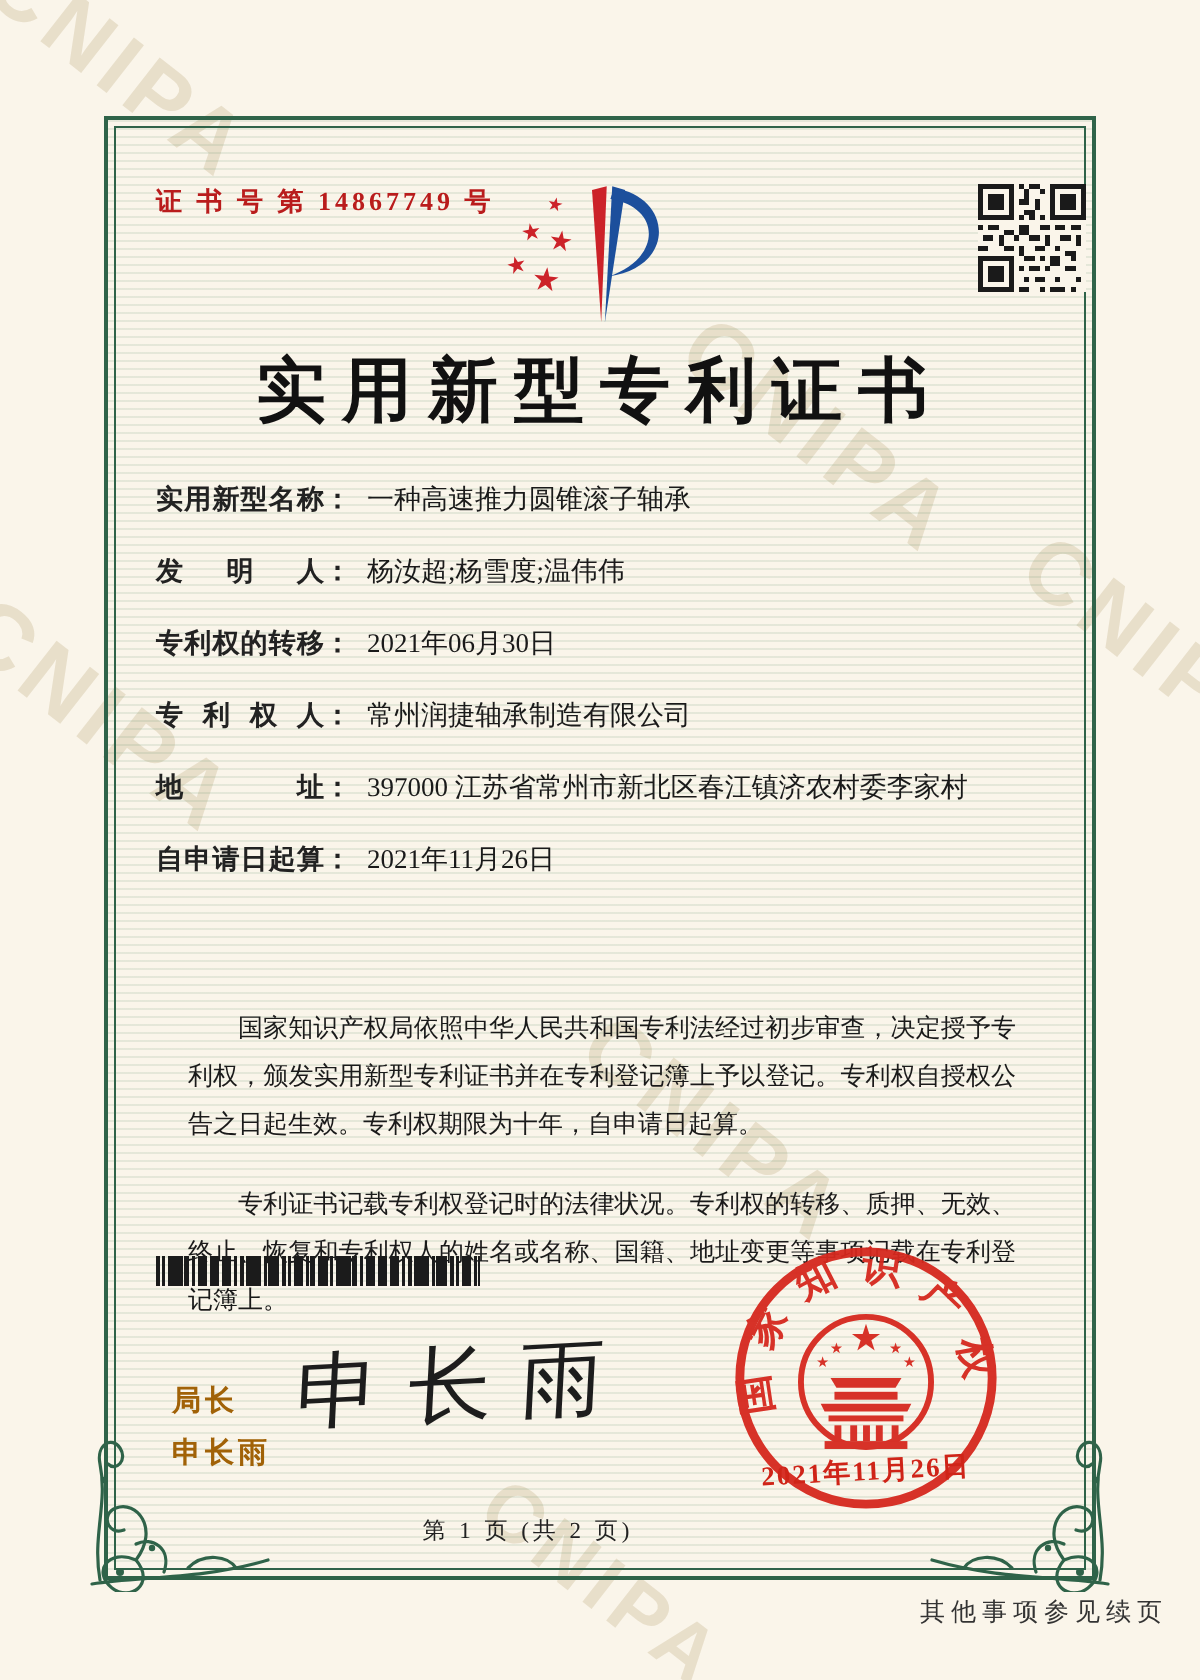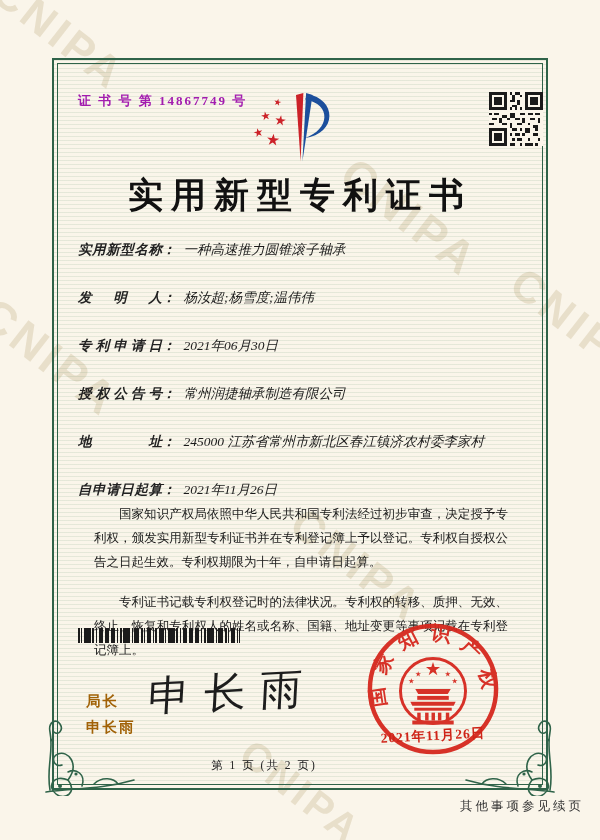--- a/index.html
+++ b/index.html
@@ -28,30 +28,30 @@
     position:absolute;left:3px;top:3px;right:3px;bottom:3px;
     border:1px solid #2f6349;
   }
   .corner-ornament{position:absolute;z-index:3;width:100px;height:100px;}
   .corner-ornament.left{left:42px;top:696px;}
   .corner-ornament.right{left:458px;top:696px;transform:scaleX(-1);}
   
   .content{position:absolute;left:0;top:0;width:600px;height:840px;z-index:2;}
   .cert-no{
     position:absolute;left:78px;top:92px;
-    font-size:13px;letter-spacing:2px;color:#a21caf;font-weight:600;
+    font-size:13px;letter-spacing:2px;color:#b91c1c;font-weight:600;
   }
   .logo{position:absolute;left:250px;top:86px;width:92px;height:86px;}
   .qr{position:absolute;left:489px;top:92px;width:54px;height:54px;}
   .title{
     position:absolute;left:0;top:172px;width:600px;text-align:center;
     font-size:35px;font-weight:700;letter-spacing:8px;color:#111;
   }
   .fields{position:absolute;left:78px;top:241px;width:446px;}
-  .frow{position:relative;height:22px;margin-bottom:26px;font-size:13.5px;color:#1a1a1a;white-space:nowrap;font-style:italic;}
+  .frow{position:relative;height:22px;margin-bottom:14px;font-size:13.5px;color:#1a1a1a;white-space:nowrap;}
   .flabel{
     display:inline-block;width:84px;text-align:justify;text-align-last:justify;
     font-weight:600;color:#222;vertical-align:top;
   }
   .fcolon{font-weight:600;color:#222;margin-right:8px;}
   .fvalue{color:#1a1a1a;}
   .fgroup2{position:absolute;left:282px;top:0;}
   .paras{
     position:absolute;left:78px;top:486px;width:446px;
     font-size:12.5px;line-height:24px;text-align:justify;color:#1a1a1a;
@@ -217,27 +217,27 @@
   <div class="title">实用新型专利证书</div>
 
   <div class="fields">
     <div class="frow">
       <span class="flabel">实用新型名称</span><span class="fcolon">：</span><span class="fvalue">一种高速推力圆锥滚子轴承</span>
     </div>
     <div class="frow">
       <span class="flabel">发明人</span><span class="fcolon">：</span><span class="fvalue">杨汝超;杨雪度;温伟伟</span>
     </div>
     <div class="frow">
-      <span class="flabel">专利申请日</span><span class="fcolon">：</span><span class="fvalue">2021年06月30日</span>
-    </div>
-    <div class="frow">
-      <span class="flabel">授权公告号</span><span class="fcolon">：</span><span class="fvalue">常州润捷轴承制造有限公司</span>
-    </div>
-    <div class="frow">
-      <span class="flabel">地址</span><span class="fcolon">：</span><span class="fvalue">245000 江苏省常州市新北区春江镇济农村委李家村</span>
+      <span class="flabel">专利权的转移</span><span class="fcolon">：</span><span class="fvalue">2021年06月30日</span>
+    </div>
+    <div class="frow">
+      <span class="flabel">专利权人</span><span class="fcolon">：</span><span class="fvalue">常州润捷轴承制造有限公司</span>
+    </div>
+    <div class="frow">
+      <span class="flabel">地址</span><span class="fcolon">：</span><span class="fvalue">397000 江苏省常州市新北区春江镇济农村委李家村</span>
     </div>
     <div class="frow">
       <span class="flabel">自申请日起算</span><span class="fcolon">：</span><span class="fvalue">2021年11月26日</span>
     </div>
   </div>
 
   <div class="paras">
     <p>国家知识产权局依照中华人民共和国专利法经过初步审查，决定授予专利权，颁发实用新型专利证书并在专利登记簿上予以登记。专利权自授权公告之日起生效。专利权期限为十年，自申请日起算。</p>
     <p>专利证书记载专利权登记时的法律状况。专利权的转移、质押、无效、终止、恢复和专利权人的姓名或名称、国籍、地址变更等事项记载在专利登记簿上。</p>
   </div>

